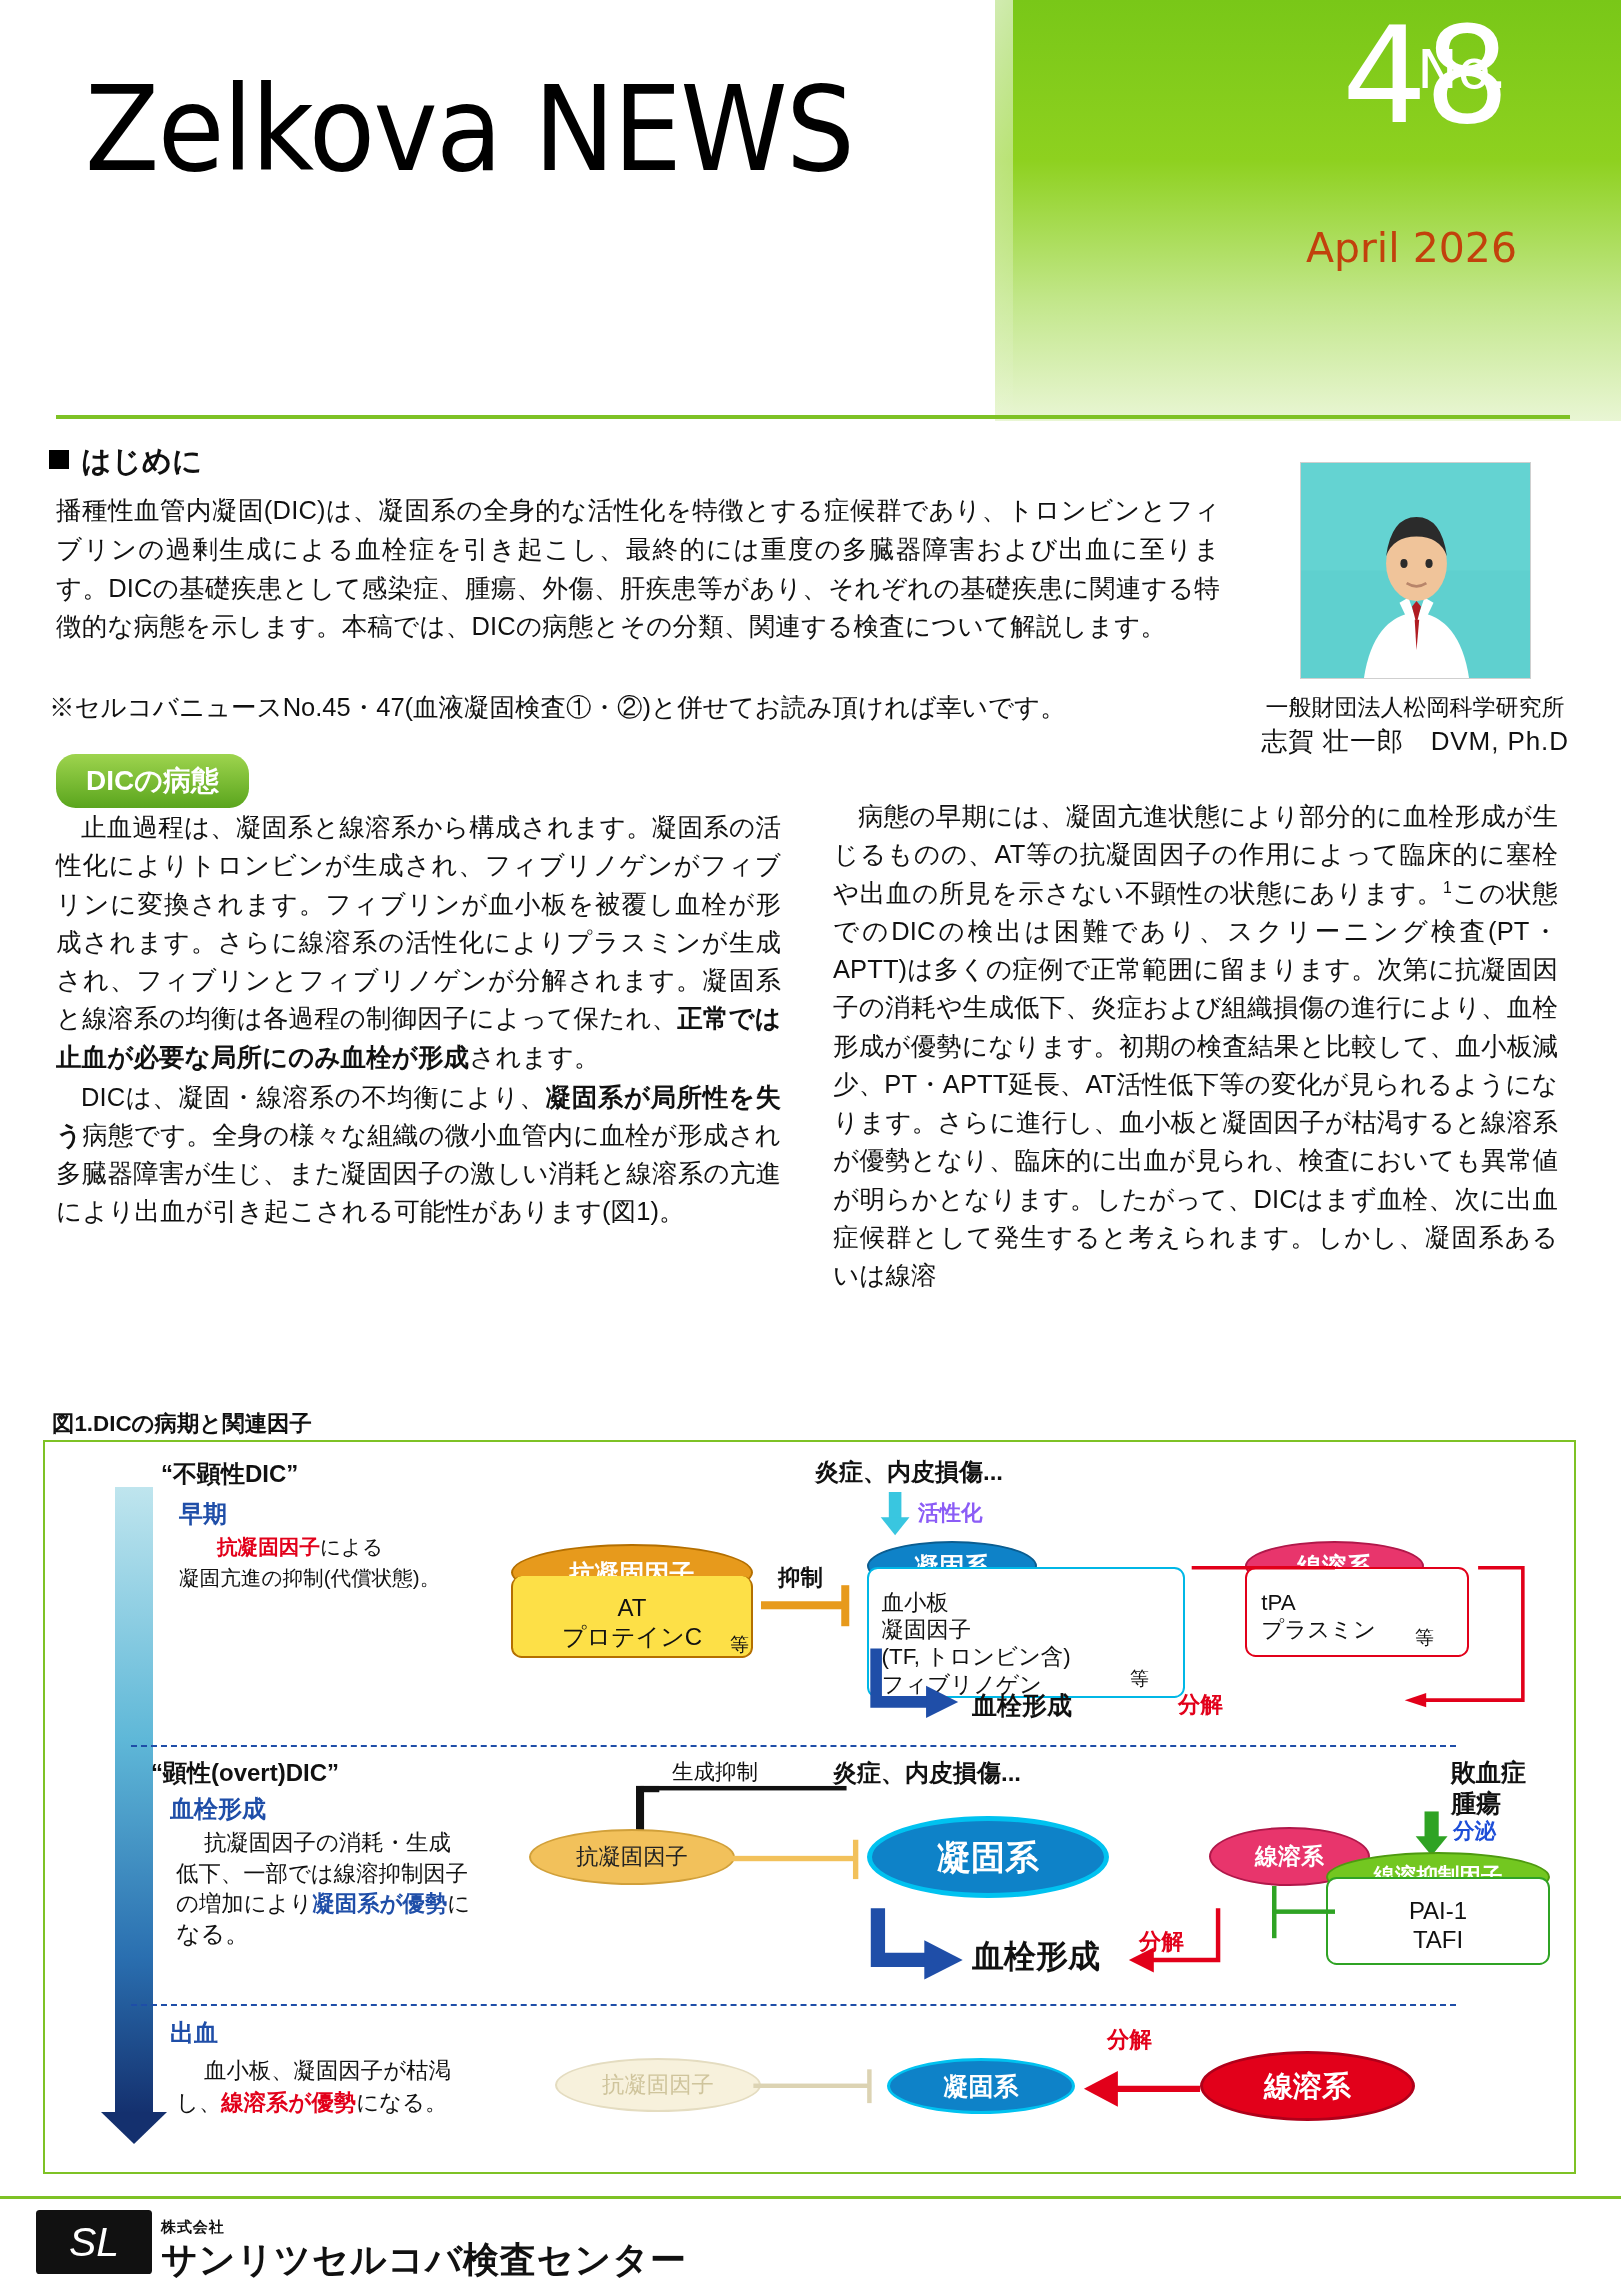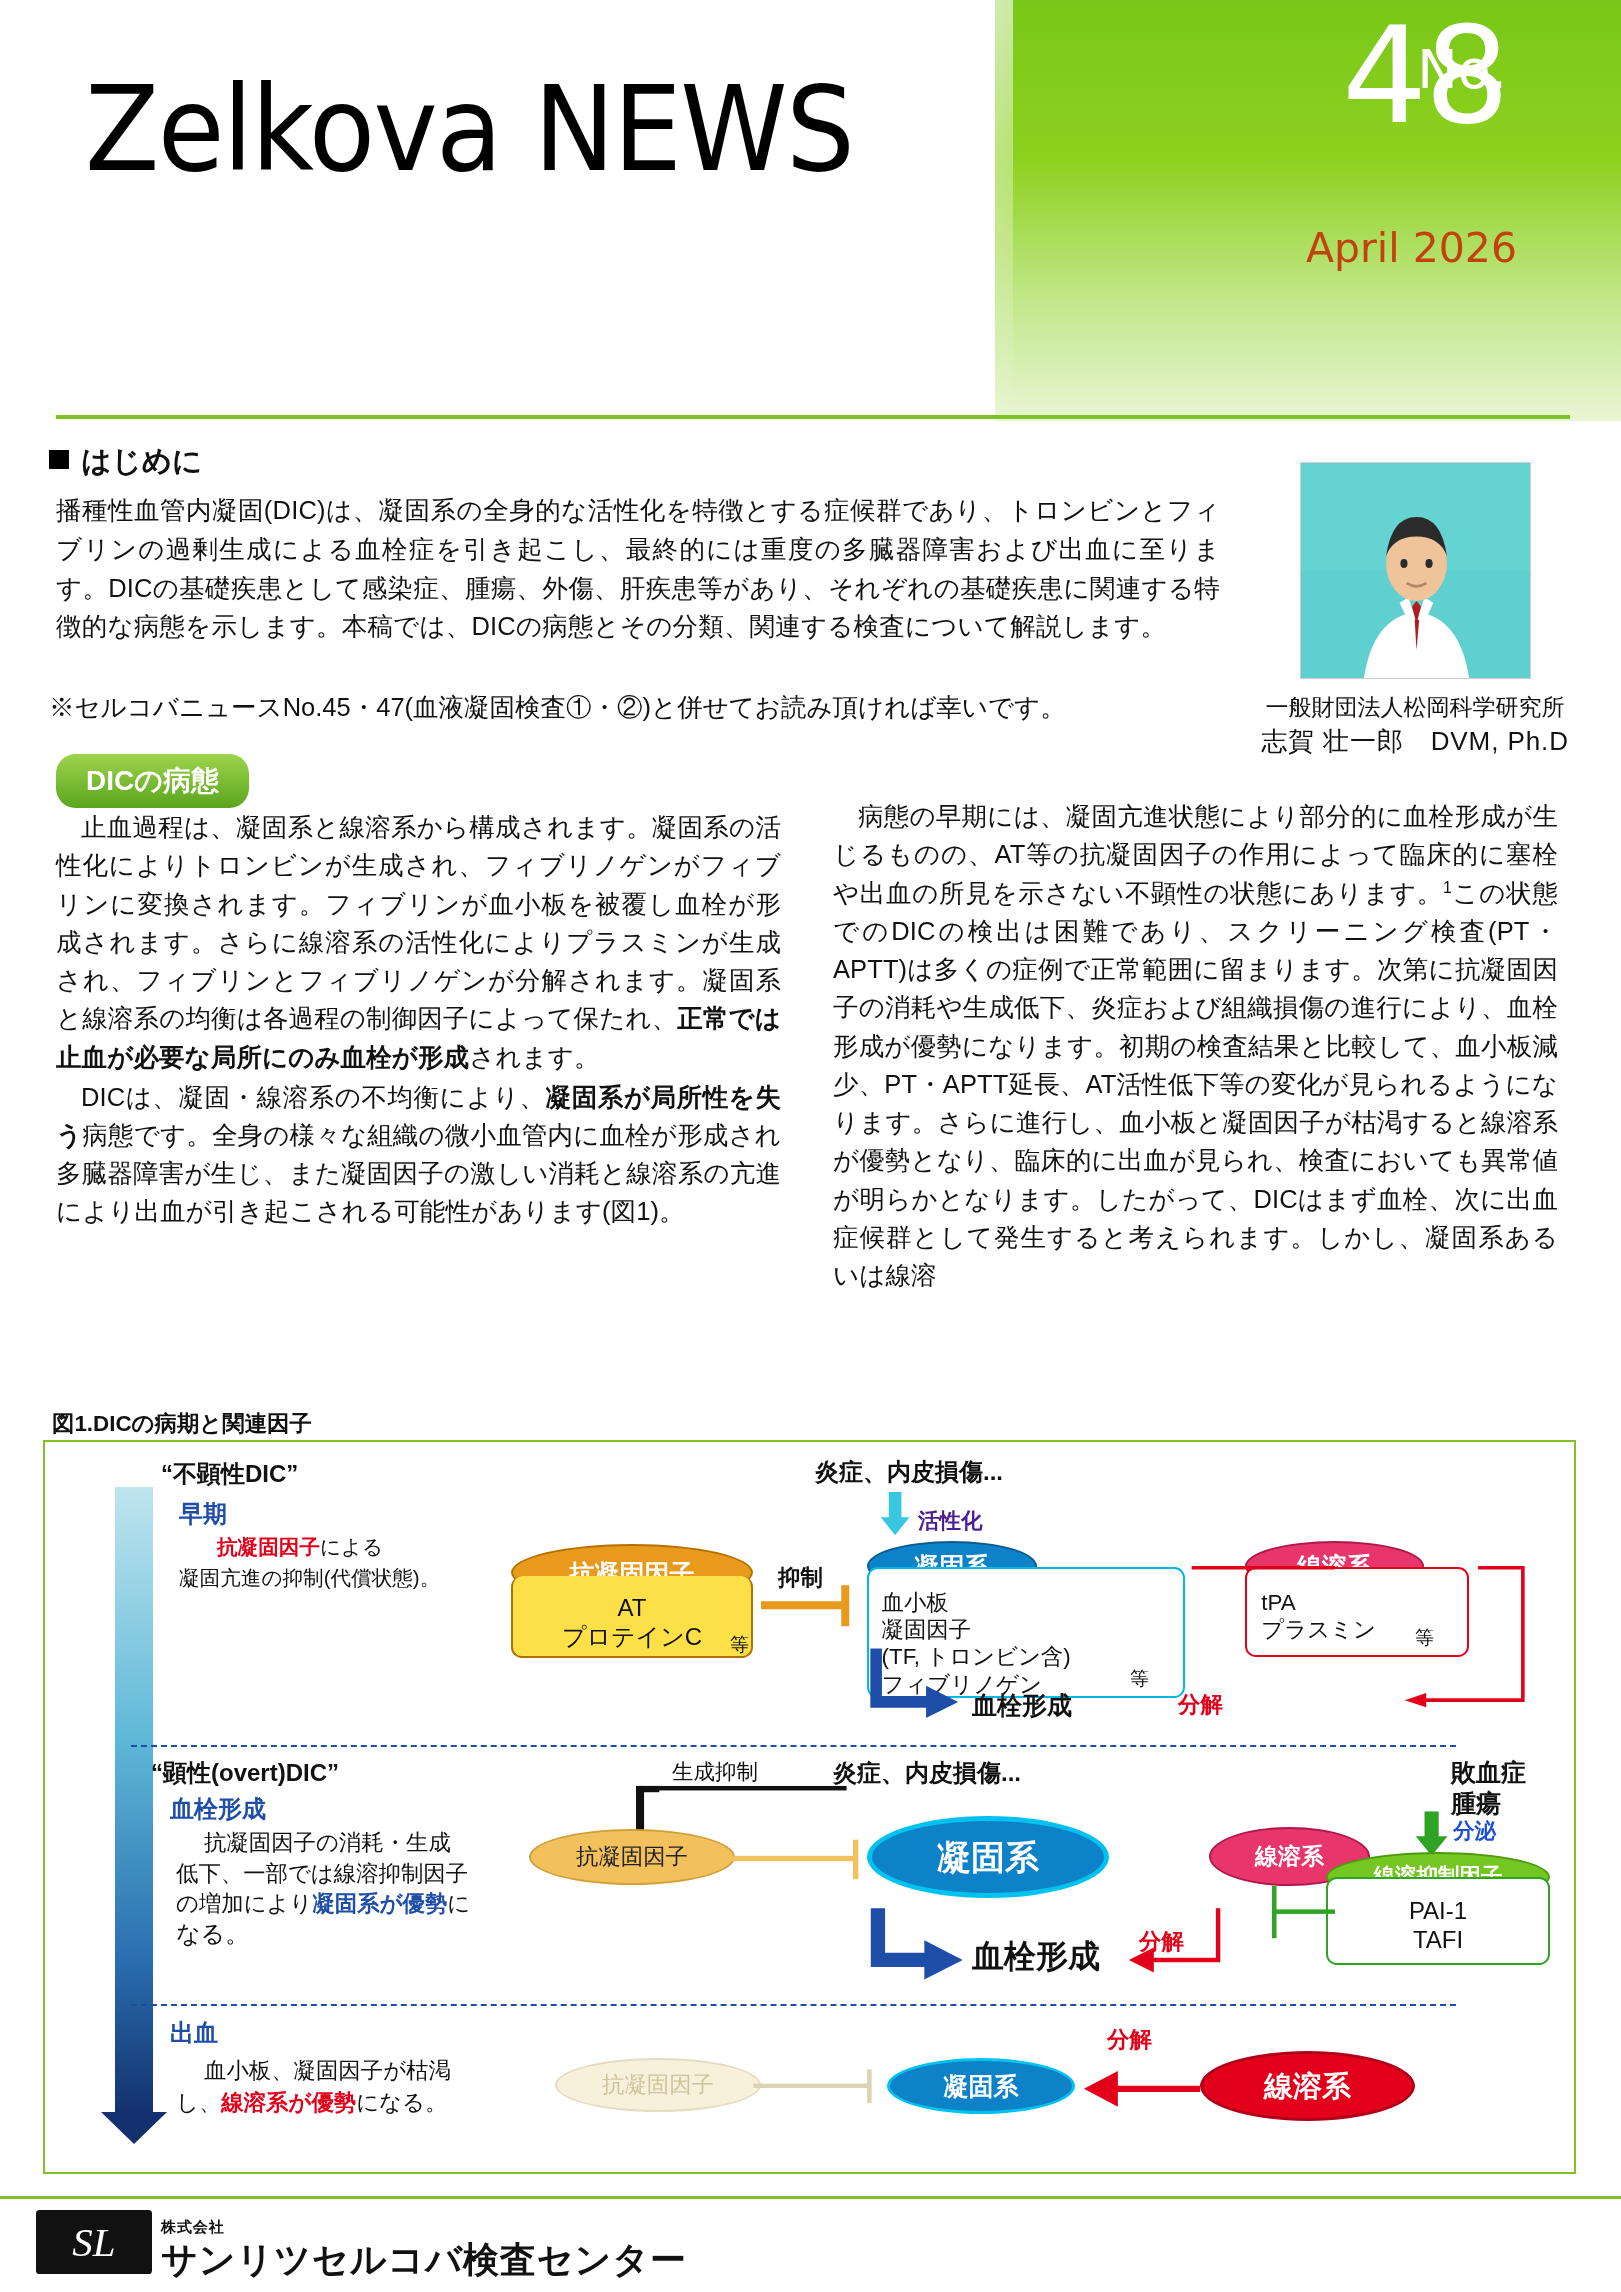--- a/index.html
+++ b/index.html
@@ -175,33 +175,33 @@
 
   .dashed {
     position:absolute;
     border-top:2.7px dashed #1f4ea8;
     height:0;
   }
 
   .t-blue { color:#1f4ea8; }
   .t-red { color:#e2001a; }
   .t-green { color:#1d4ed8; }
-  .t-cyan { color:#4c1d95;margin-top:8px; }
+  .t-cyan { color:#8b5cf6; }
 
   
   .foot-rule {
     position:absolute; left:0; top:2196px;
     width:1622px; height:2.7px; background:#7ec225;
   }
   .logo {
     position:absolute; left:36px; top:2210px;
     width:116px; height:64px;
     background:#111;
     color:#fff;
-    font-family:Liberation Serif, serif;
+    font-family:Liberation Sans, sans-serif;
     font-size:41px;
     font-style:italic;
     display:flex; align-items:center; justify-content:center;
     border-radius:3.6px;
   }
   .company {
     position:absolute; left:161px; top:2219px;
     font-size:36px; font-weight:bold; letter-spacing:0.9px;
   }
   .company .small { font-size:15px; display:block; line-height:1.1; font-weight:bold;}

